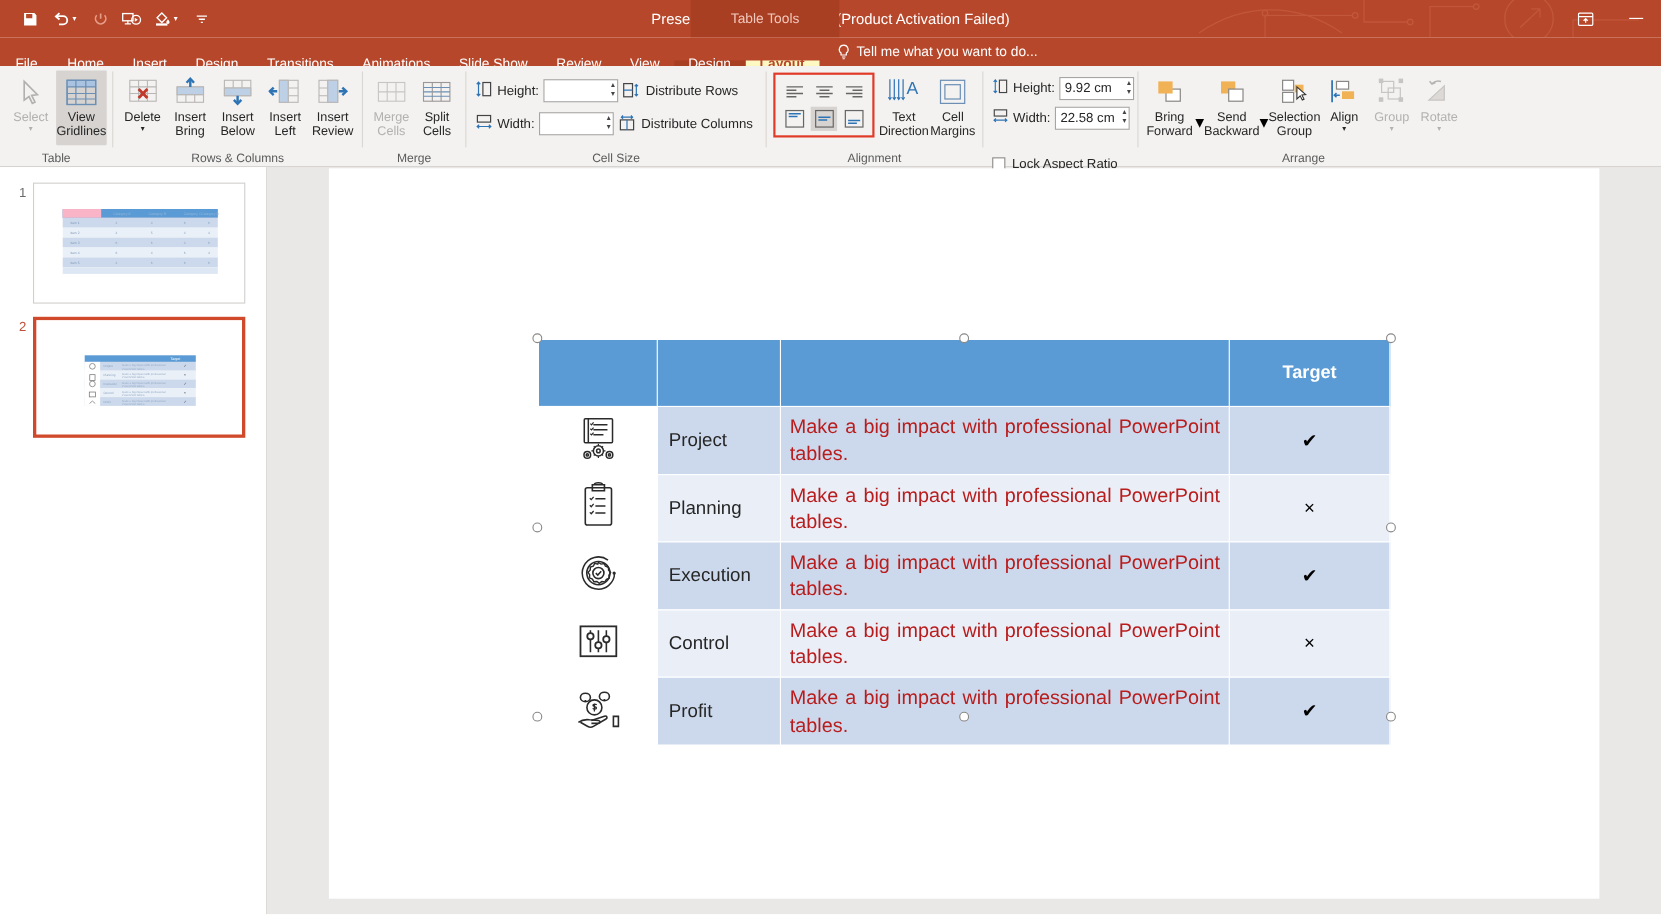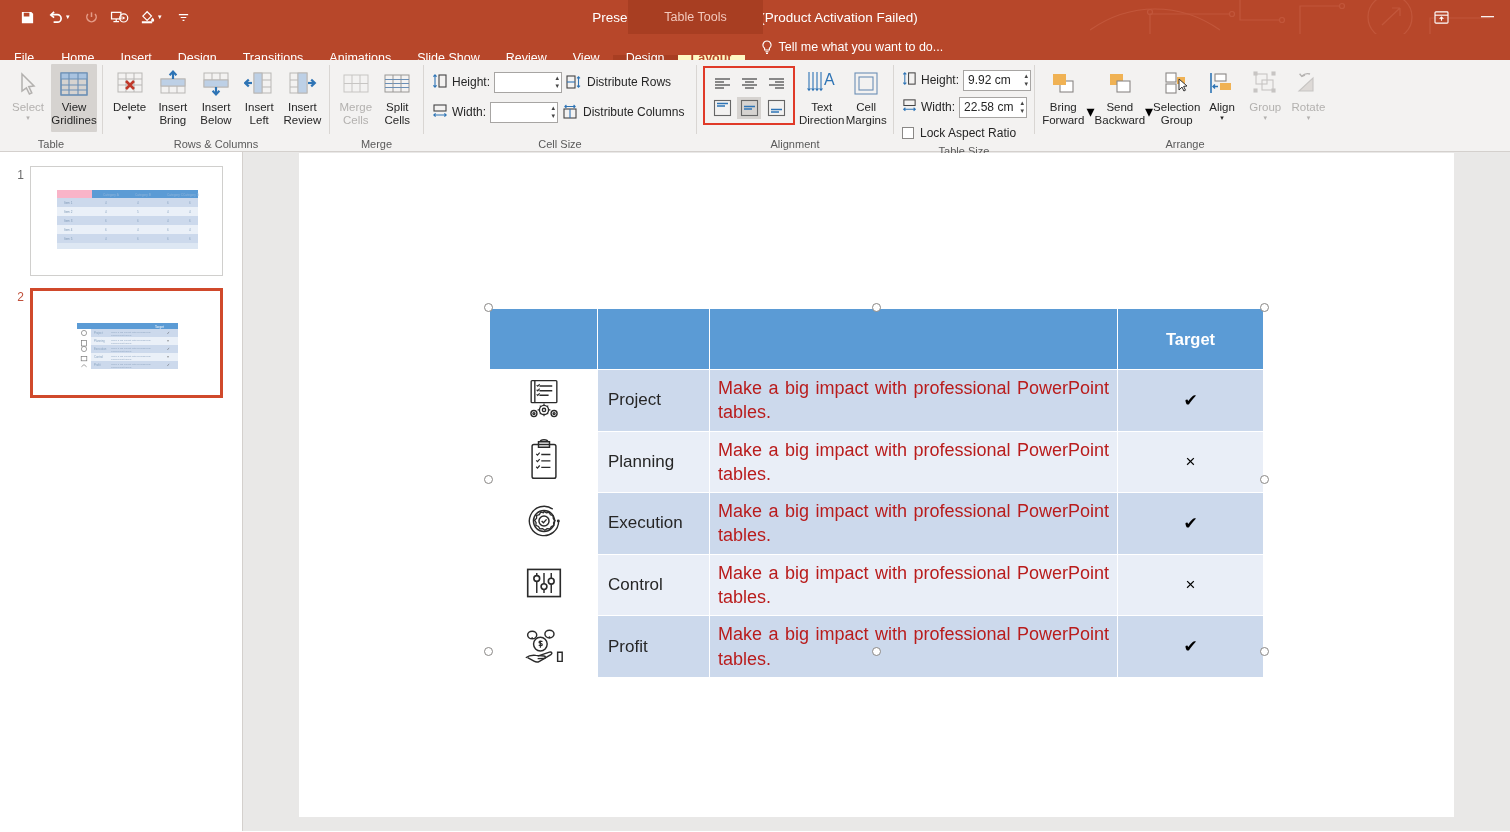--- a/index.html
+++ b/index.html
@@ -530,21 +530,21 @@
           <svg width="15" height="15" viewBox="0 0 16 16" fill="none" stroke="#2e74b5" stroke-width="1.1">
             <rect x="2" y="2" width="12" height="6" stroke="#444"></rect>
               <path d="M2 12h12M3.6 10.4L1.8 12l1.8 1.6M12.4 10.4L14.2 12l-1.8 1.6"></path>
           </svg>
         </span>
         <span>Width:</span>
         <span class="spin">22.58 cm
           <span class="arrows">▴<br>▾</span>
         </span>
       </div>
-      <div class="chkrow" style="margin-top:3px">
+      <div class="chkrow" style="margin-top:19px">
         <span class="chkbox"></span>
         <span>Lock Aspect Ratio</span>
       </div>
     </div>
     <div class="rgroup-label">Table Size</div>
   </div>
   <div class="rsep"></div>
 
   <div class="rgroup" style="width:300px">
     <div class="rgroup-body">

